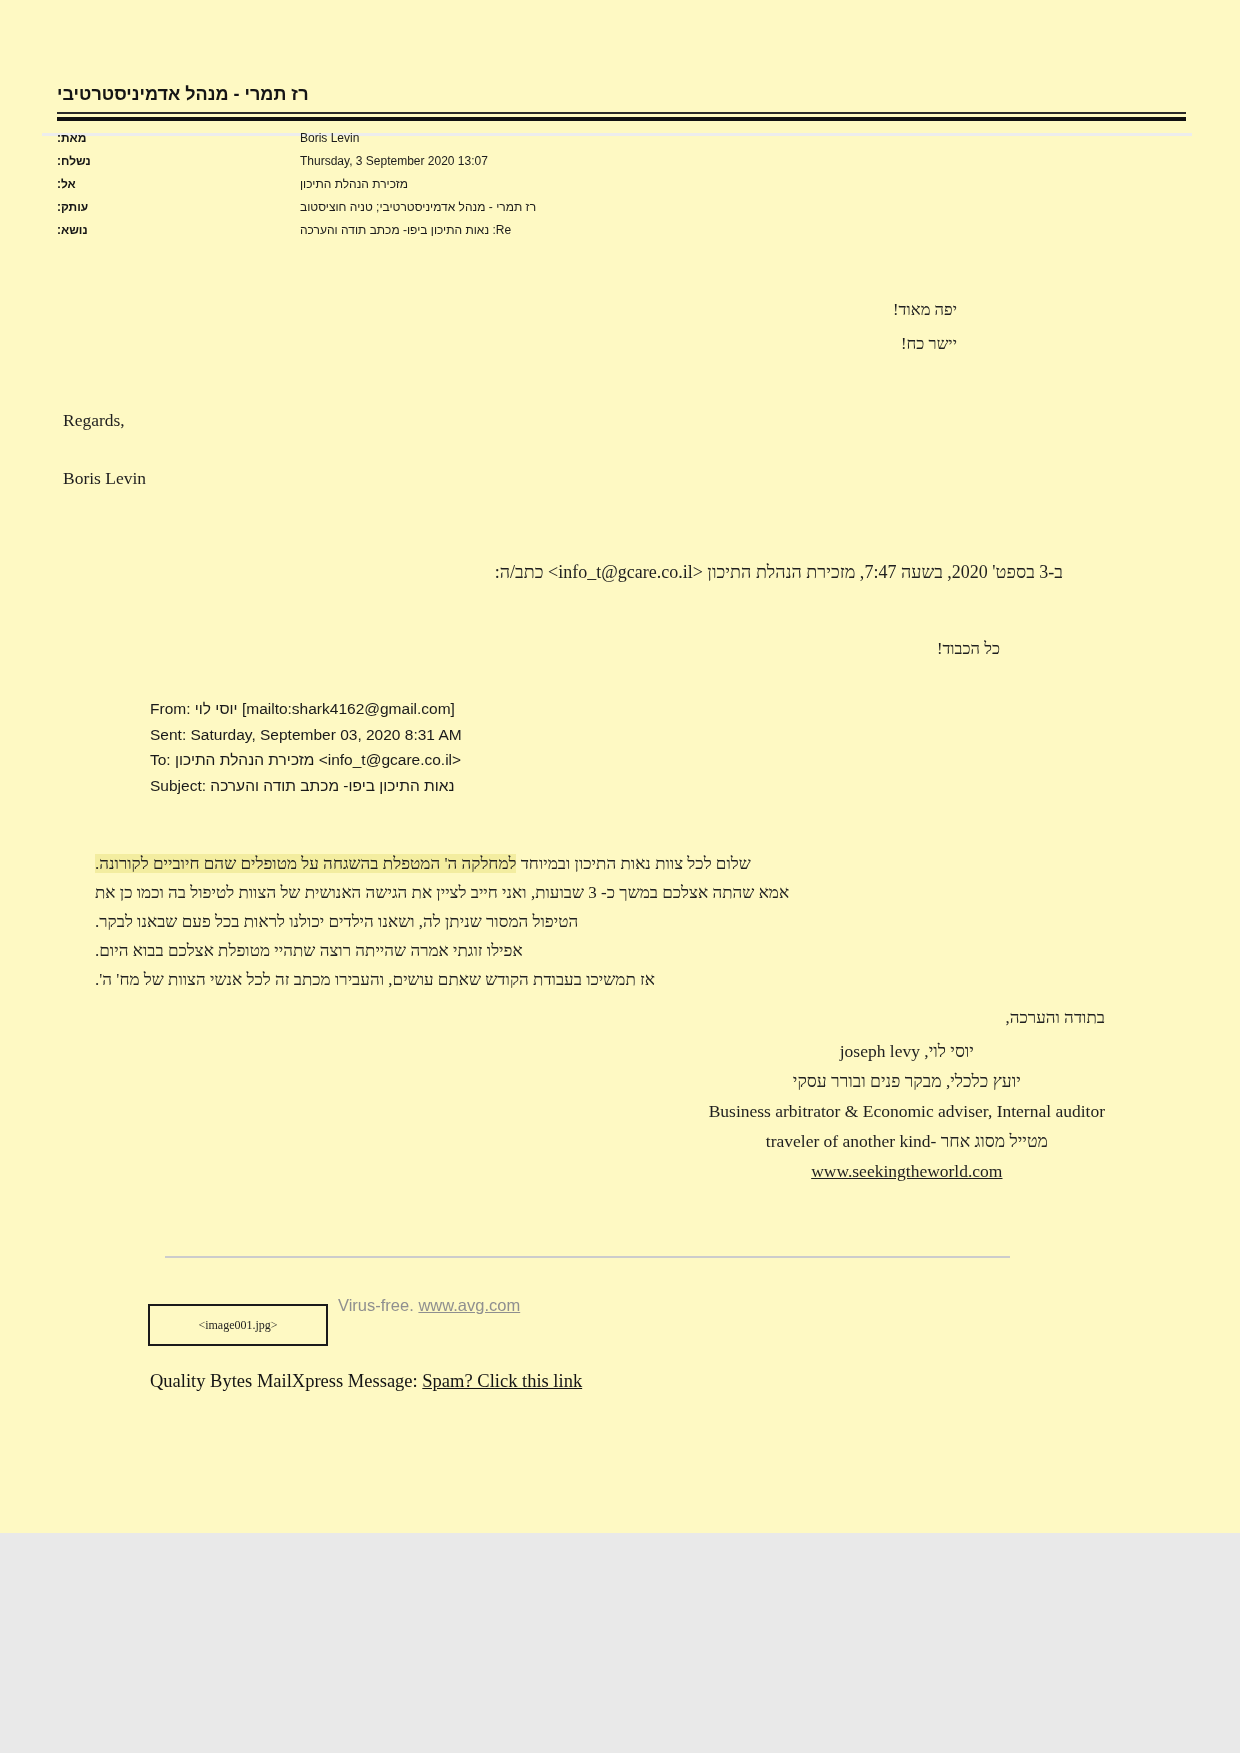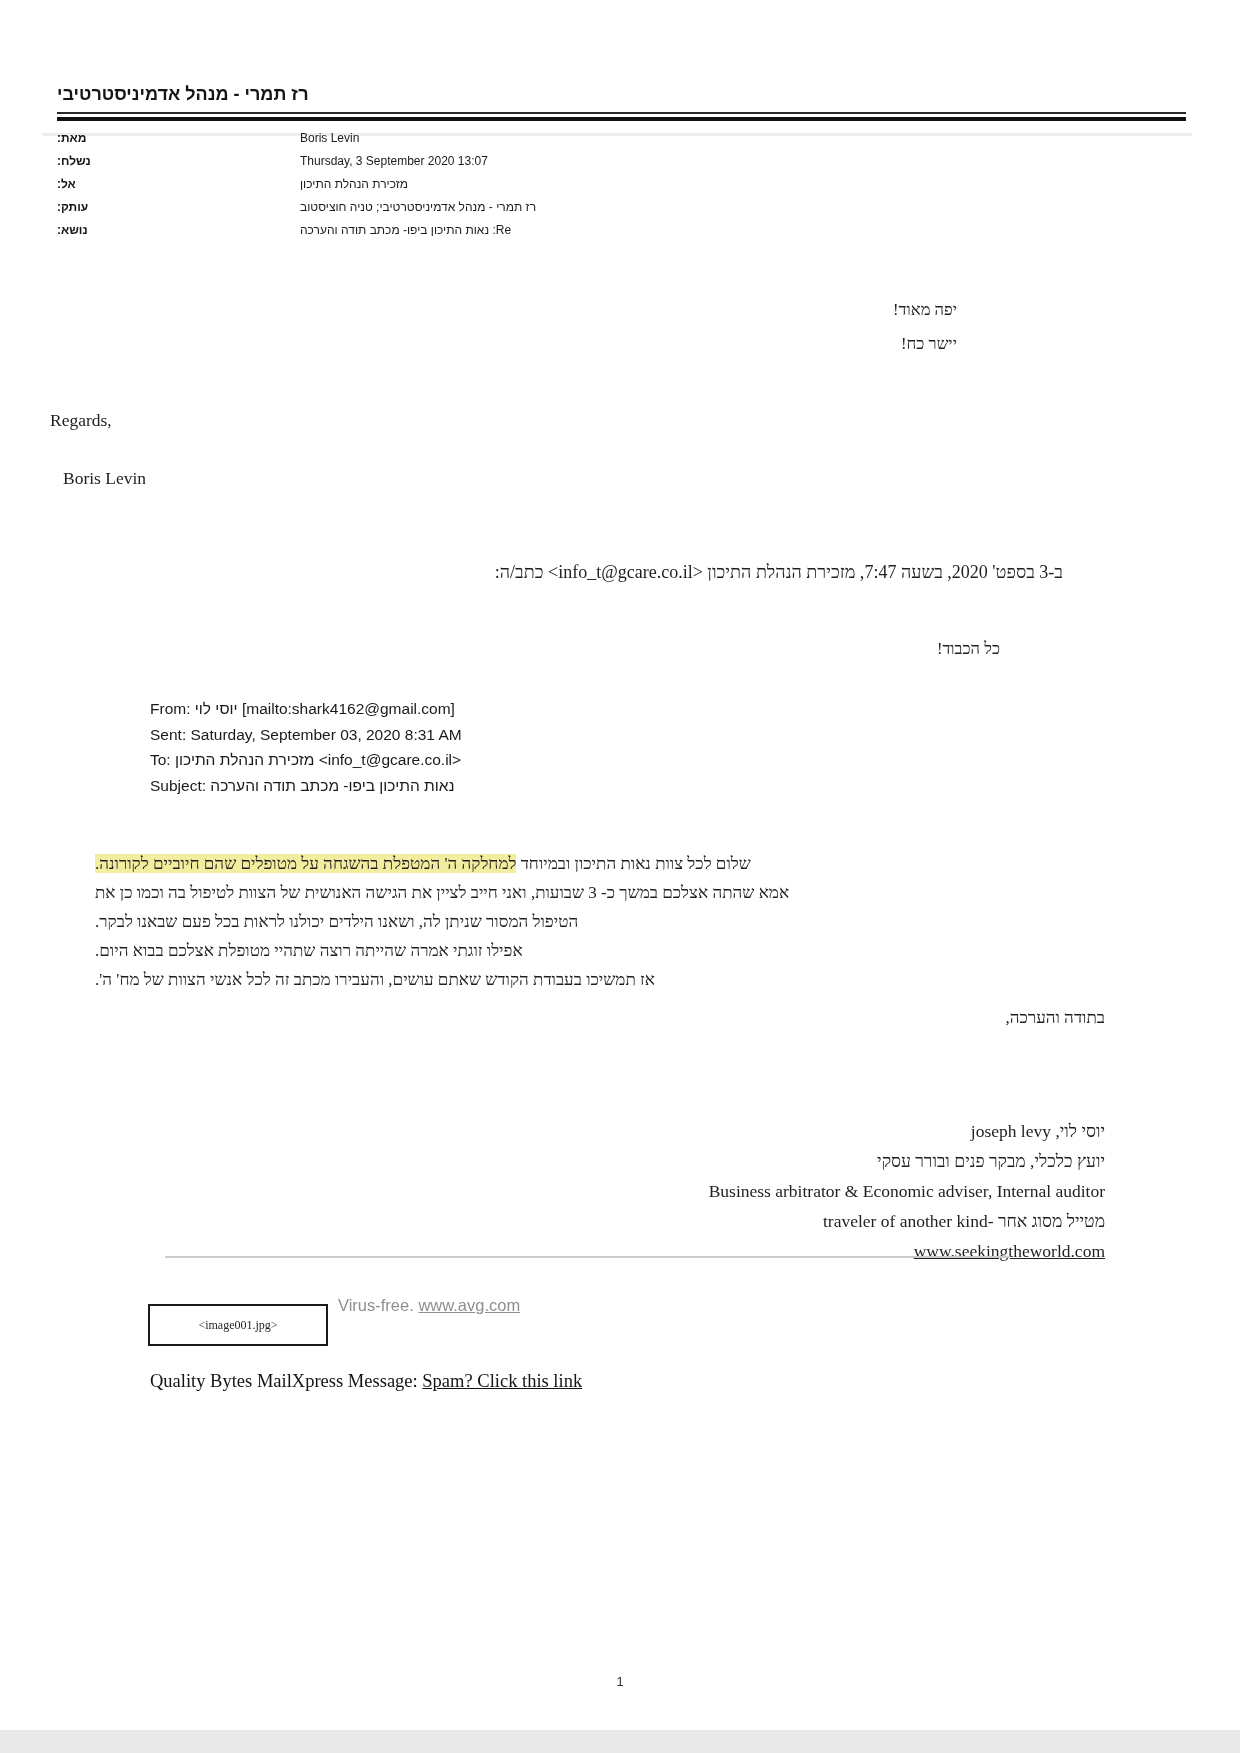--- a/index.html
+++ b/index.html
@@ -1,19 +1,19 @@
 <!DOCTYPE html>
 <html><head>
 <meta charset="utf-8">
 <style>
   html,body{margin:0;padding:0;background:#e9e9e9;}
   .page{
     position:relative;
-    width:1240px;height:1730px;
-    background:#ffffff;
+    width:1240px;height:1533px;
+    background:#fef9c3;
     overflow:hidden;
     font-family:"Liberation Serif","DejaVu Serif","DejaVu Sans",serif;
     color:#1f1f1f;
   }
   .sans{font-family:"Liberation Sans","DejaVu Sans",sans-serif;}
   .abs{position:absolute;}
   .rtl{direction:rtl;}
   .ltr{direction:ltr;}
 
   
@@ -23,37 +23,37 @@
   .scan-streak{left:42px;top:133px;width:1150px;height:3px;background:#ededed;}
 
   
   .fields{left:57px;top:127px;width:1120px;font-size:12px;color:#1c1c1c;}
   .frow{display:flex;line-height:23px;}
   .flabel{flex:0 0 243px;direction:rtl;text-align:left;font-weight:bold;color:#161616;}
   .fvalue{flex:1;text-align:left;}
 
   
   .reply-lines{right:283px;top:293px;font-size:16.5px;line-height:34px;text-align:right;}
-  .regards{left:50px;top:410px;font-size:17.5px;}
+  .regards{left:63px;top:410px;font-size:17.5px;}
   .boris{left:63px;top:468px;font-size:17.5px;}
 
   .attribution{right:177px;top:562px;font-size:18px;text-align:right;}
   .kudos{right:240px;top:639px;font-size:16.5px;text-align:right;}
 
   
   .fwd-block{left:150px;top:696px;font-size:15.5px;line-height:25.5px;color:#1a1a1a;}
   .fwd-label{font-weight:normal;text-align:center;}
 
   
   .msg-block{left:95px;right:135px;top:849px;font-size:17px;line-height:29px;text-align:left;}
   .hl{background:#f3eda0;}
   .msg-closing{right:135px;top:1008px;font-size:17px;}
 
   
-  .sig-block{right:135px;top:1116px;font-size:17.5px;line-height:30px;text-align:right;margin-left:42px;}
+  .sig-block{right:135px;top:1036px;font-size:17.5px;line-height:30px;text-align:center;margin-left:42px;}
   .sig-line{display:block;}
   .weblink{text-decoration:underline;color:#1f1f1f;cursor:pointer;}
 
   .divider{left:165px;top:1256px;width:845px;height:2px;background:#cccccc;}
 
   
   .img-box{left:148px;top:1304px;width:176px;height:38px;border:2px solid #1a1a1a;
            display:flex;align-items:center;justify-content:center;font-size:12px;}
   .virus{left:338px;top:1296px;font-size:16.5px;color:#8f8f8f;}
   .virus a, .avg-link{color:#8f8f8f;text-decoration:underline;cursor:pointer;}

